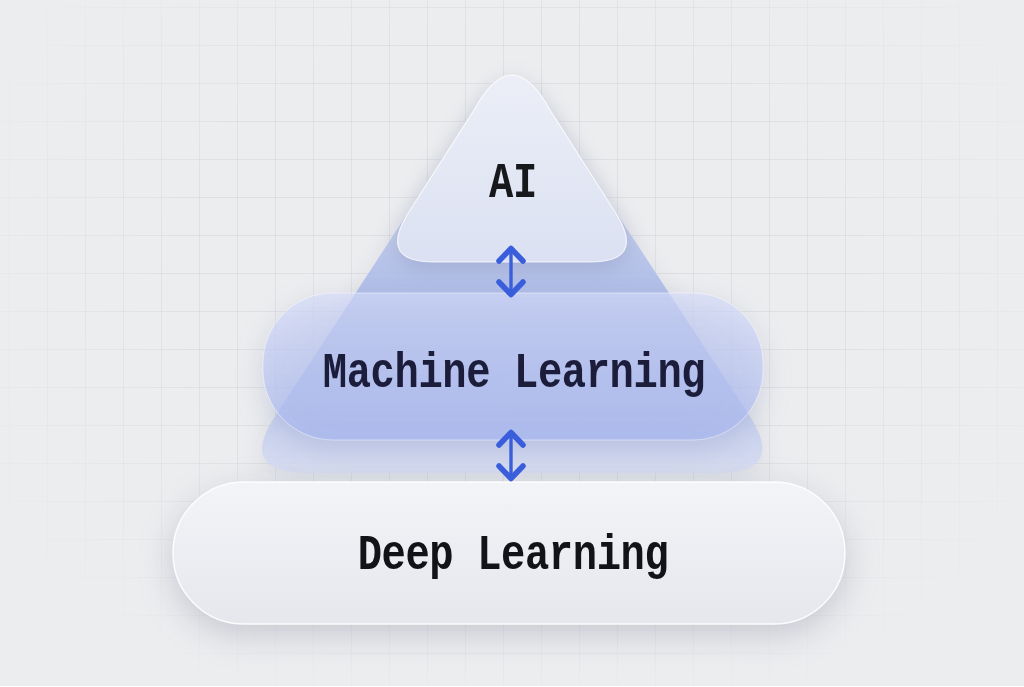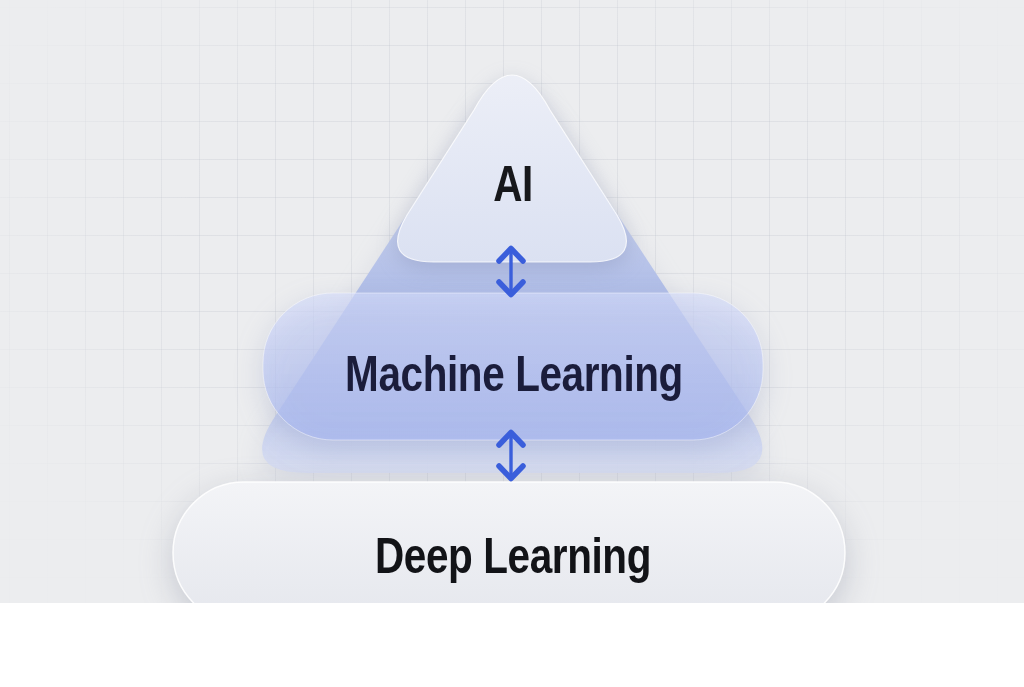--- a/index.html
+++ b/index.html
@@ -2,23 +2,23 @@
 <html><head>
 <meta charset="utf-8">
 <style>
   html, body {
     margin: 0;
     padding: 0;
   }
   .stage {
     position: relative;
     width: 1024px;
-    height: 603px;
+    height: 686px;
     overflow: hidden;
-    font-family: Liberation Sans, sans-serif;
+    font-family: Liberation Mono, monospace;
     background-color: #ECEDEF;
     background-image:
       radial-gradient(ellipse at 50% 42%, rgba(236,237,239,0) 45%, rgba(236,237,239,0.92) 82%),
       linear-gradient(rgba(190,193,204,0.28) 1px, rgba(0,0,0,0) 1px),
       linear-gradient(90deg, rgba(190,193,204,0.28) 1px, rgba(0,0,0,0) 1px);
     background-size: 100% 100%, 38px 38px, 38px 38px;
     background-position: 0 0, 9px 7px, 9px 7px;
   }
   .diagram-svg {
     position: absolute;

